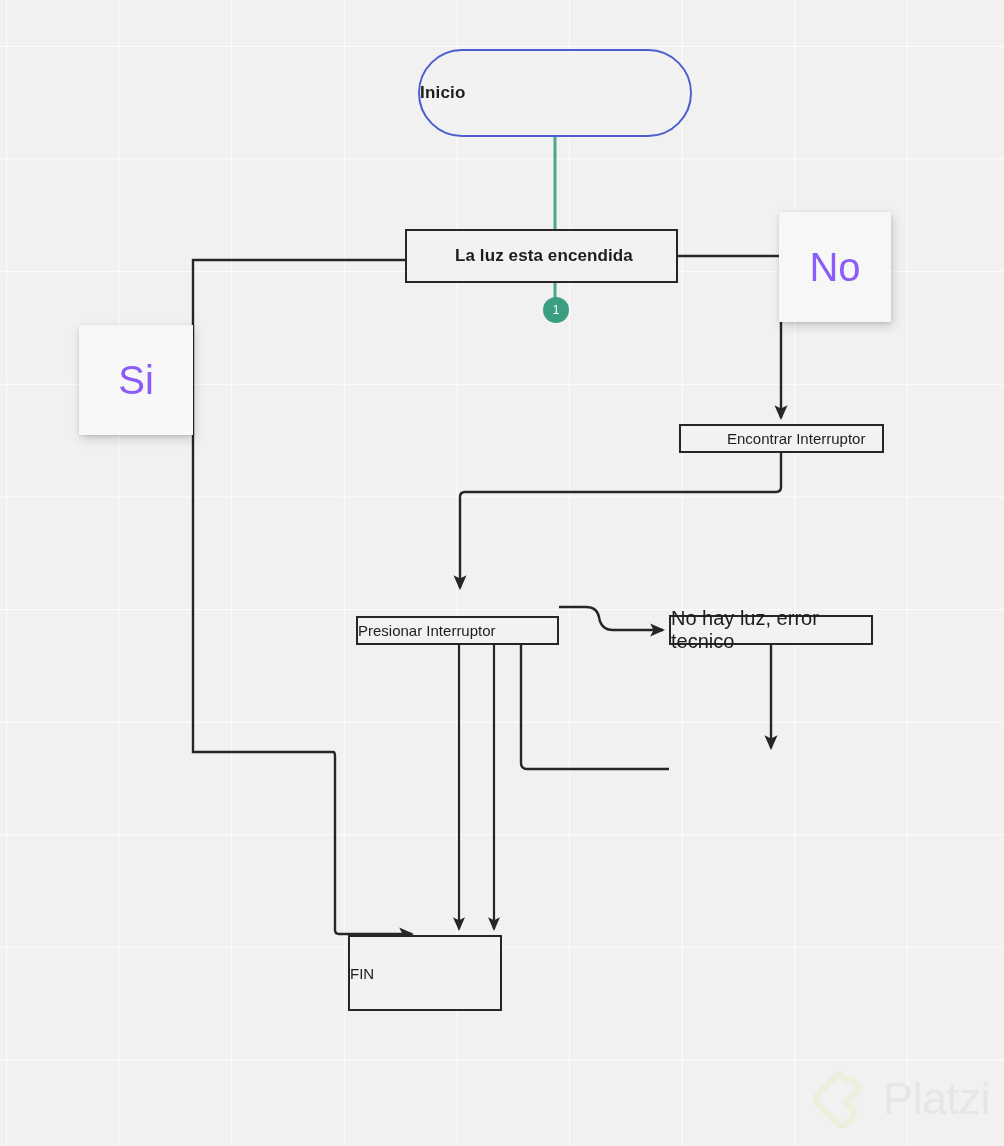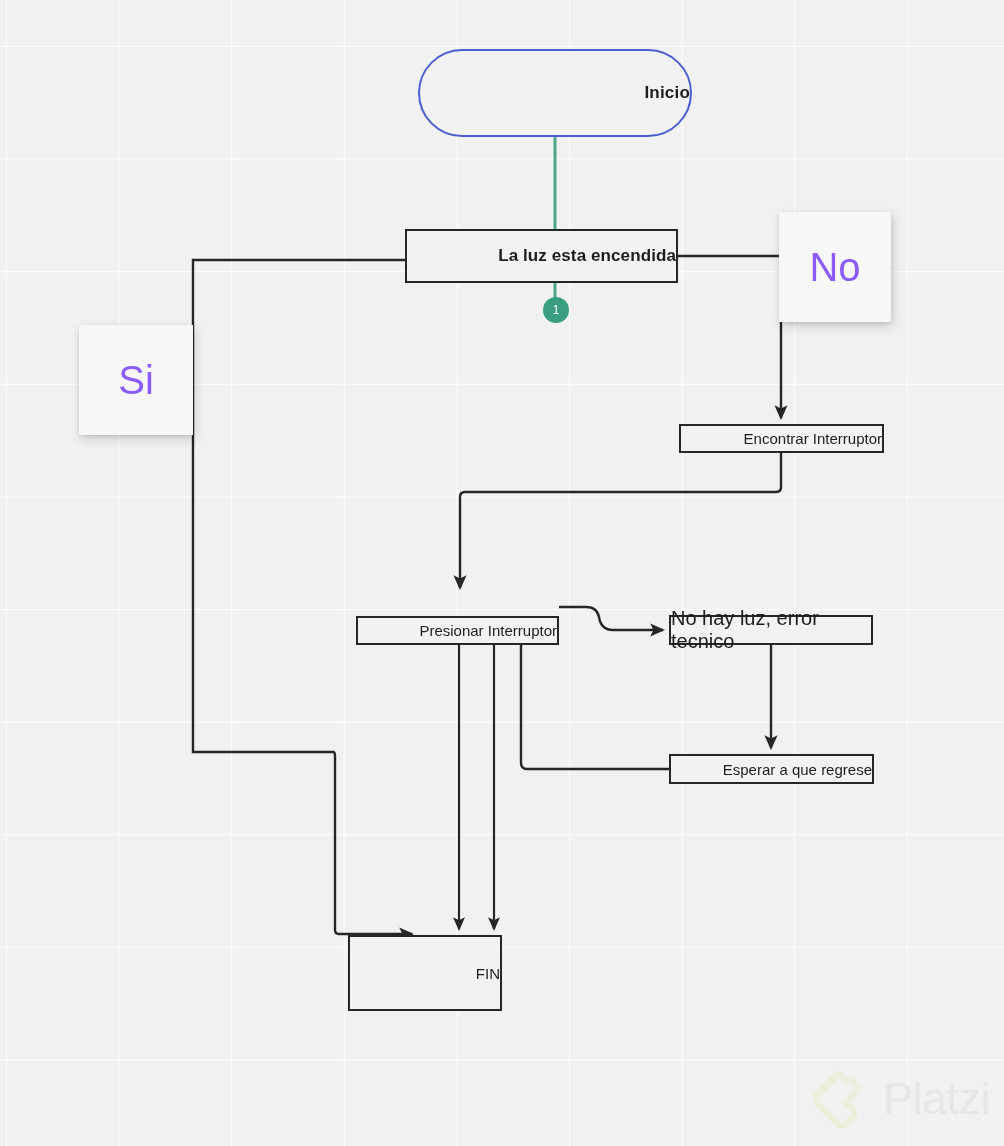--- a/index.html
+++ b/index.html
@@ -24,21 +24,21 @@
     position: absolute;
     left: 0; top: 0;
     width: 1004px;
     height: 1146px;
   }
   .node {
     position: absolute;
     box-sizing: border-box;
     display: flex;
     align-items: center;
-    justify-content: flex-end;
+    justify-content: flex-start;
     background: #f4f4f4;
     color: #1d1d1d;
     z-index: 3;
   }
   .node-start {
     border: 2.5px solid #4c5fd0;
     border-radius: 48px;
     font-weight: bold;
     font-size: 17px;
     background: #f2f2f2;
@@ -48,20 +48,21 @@
     border: 2px solid #262626;
     font-size: 15px;
     background: #f2f2f2;
   }
   .node-decision {
     border: 2.2px solid #262626;
     font-weight: bold;
     font-size: 17px;
     background: #f2f2f2;
     letter-spacing: .1px;
+    padding-left: 48px;
   }
   .node-rect.tight { font-size: 20px; }
   .sticky {
     position: absolute;
     box-sizing: border-box;
     background: #f7f7f8;
     display: flex;
     align-items: center;
     justify-content: center;
     font-size: 40px;
@@ -148,23 +149,20 @@
   </div>
 
   <div class="node node-rect" style="left:356px; top:616px; width:203px; height:29px;">
     <span>Presionar Interruptor</span>
   </div>
 
   <div class="node node-rect tight" style="left:669px; top:615px; width:204px; height:30px;">
     <span>No hay luz, error tecnico</span>
   </div>
 
-  <div class="node node-rect" style="left:669px; top:754px; width:205px; height:30px;">
-    <span>Esperar a que regrese</span>
-  </div>
 
   <div class="node node-rect" style="left:348px; top:935px; width:154px; height:76px;">
     <span>FIN</span>
   </div>
 
   <div class="sticky" style="left:779px; top:212px; width:112px; height:110px;">
     <span>No</span>
   </div>
 
   <div class="sticky" style="left:79px; top:325px; width:114px; height:110px;">

